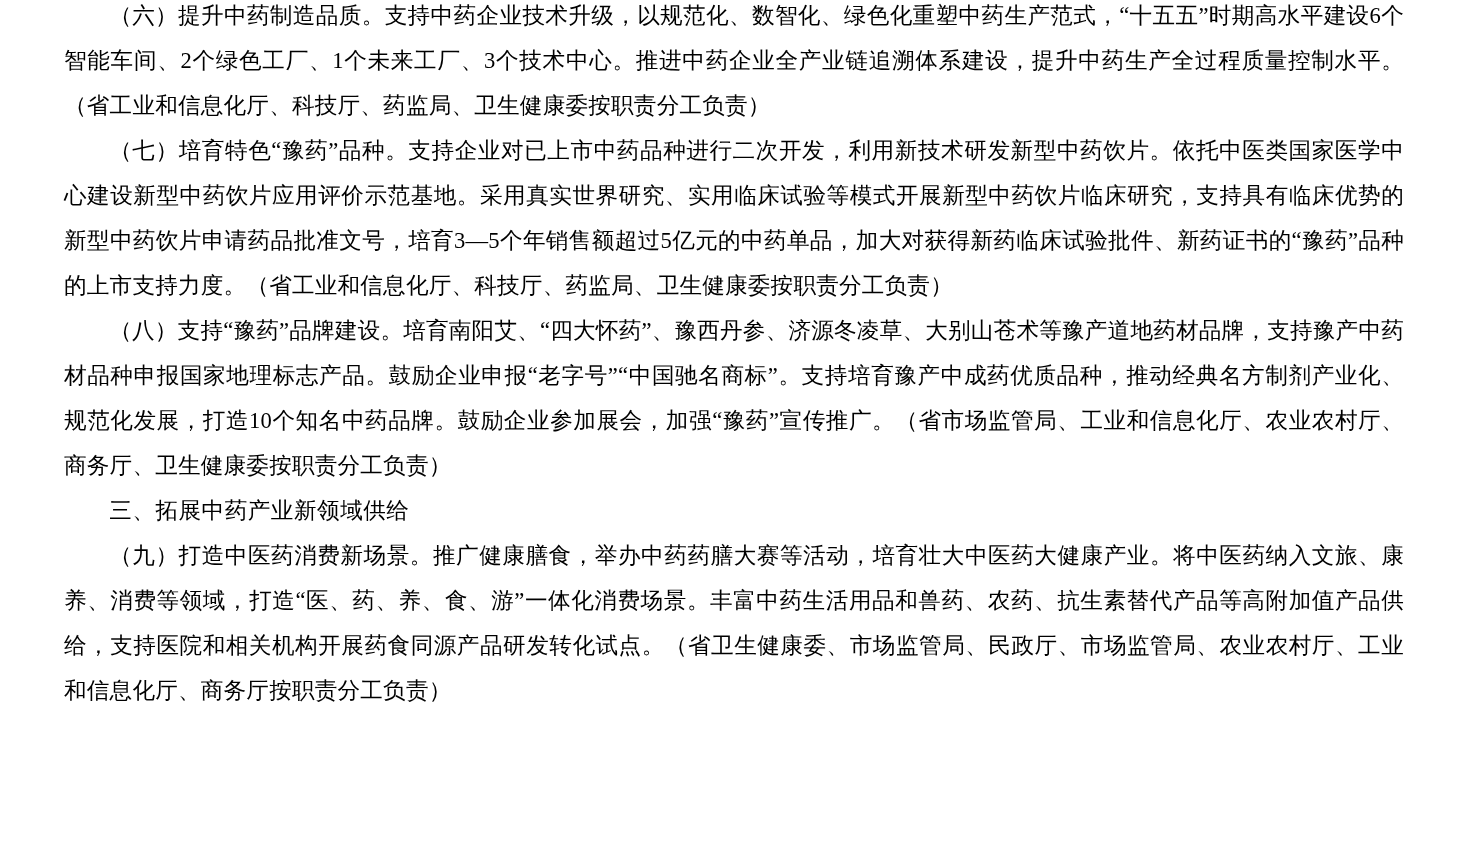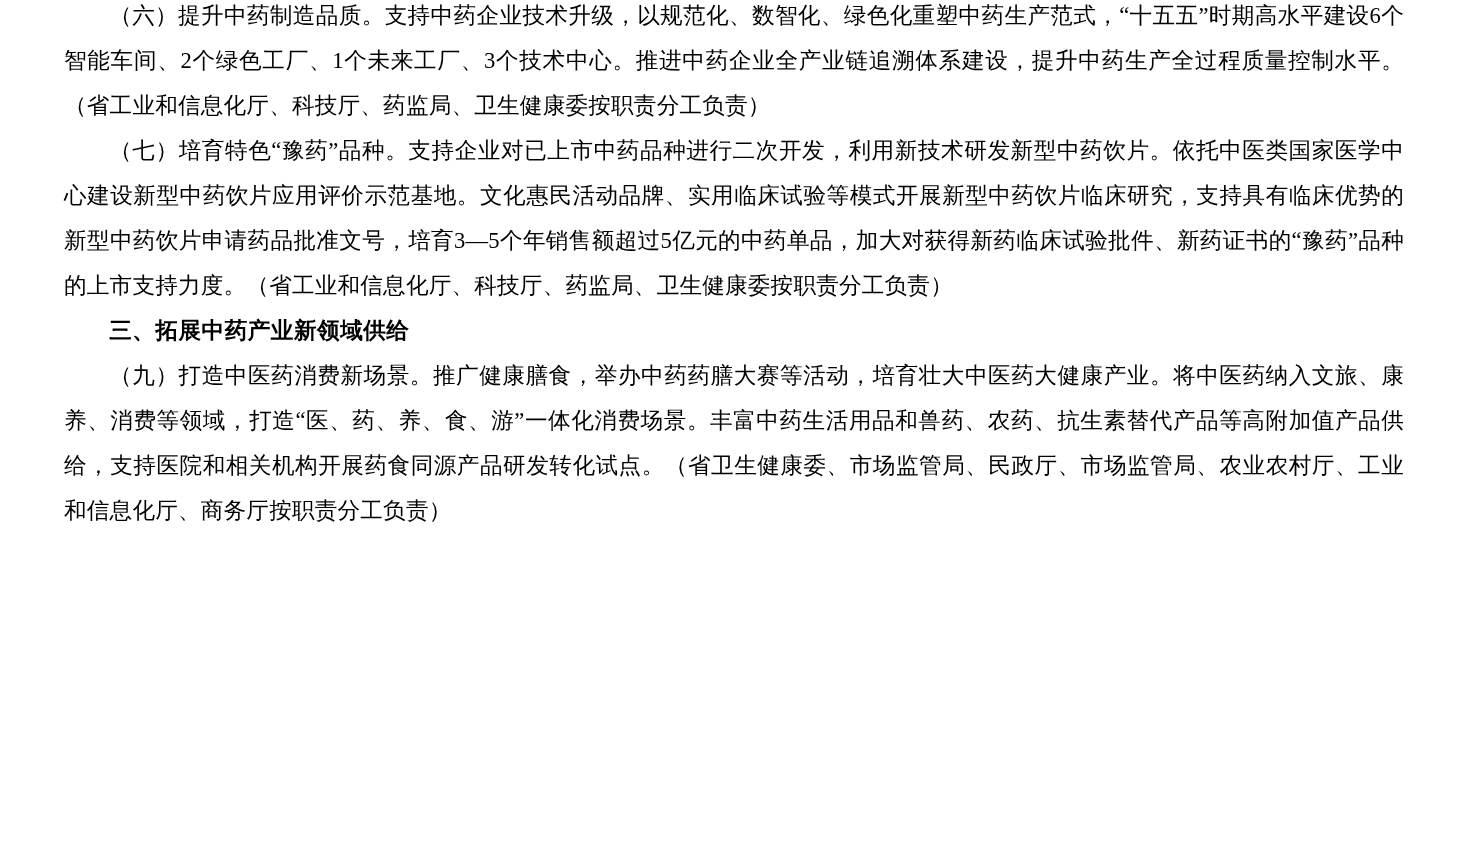--- a/index.html
+++ b/index.html
@@ -26,26 +26,27 @@
     text-justify: inter-character;
     letter-spacing: 0.2px;
   }
   .doc-page p {
     margin: 0;
     padding: 0;
     text-indent: 2em;
     word-break: break-all;
   }
   .doc-page p.heading {
-    font-weight: bold;
+    font-weight: normal;
     font-family: "Liberation Sans", "DejaVu Sans", sans-serif;
     letter-spacing: 0.5px;
   }
 </style>
 </head>
 <body>
 
 <div class="doc-page">
   <p>（六）提升中药制造品质。支持中药企业技术升级，以规范化、数智化、绿色化重塑中药生产范式，“十五五”时期高水平建设6个智能车间、2个绿色工厂、1个未来工厂、3个技术中心。推进中药企业全产业链追溯体系建设，提升中药生产全过程质量控制水平。（省工业和信息化厅、科技厅、药监局、卫生健康委按职责分工负责）</p>
-  <p>（七）培育特色“豫药”品种。支持企业对已上市中药品种进行二次开发，利用新技术研发新型中药饮片。依托中医类国家医学中心建设新型中药饮片应用评价示范基地。文化惠民活动品牌、实用临床试验等模式开展新型中药饮片临床研究，支持具有临床优势的新型中药饮片申请药品批准文号，培育3—5个年销售额超过5亿元的中药单品，加大对获得新药临床试验批件、新药证书的“豫药”品种的上市支持力度。（省工业和信息化厅、科技厅、药监局、卫生健康委按职责分工负责）</p>
+  <p>（七）培育特色“豫药”品种。支持企业对已上市中药品种进行二次开发，利用新技术研发新型中药饮片。依托中医类国家医学中心建设新型中药饮片应用评价示范基地。采用真实世界研究、实用临床试验等模式开展新型中药饮片临床研究，支持具有临床优势的新型中药饮片申请药品批准文号，培育3—5个年销售额超过5亿元的中药单品，加大对获得新药临床试验批件、新药证书的“豫药”品种的上市支持力度。（省工业和信息化厅、科技厅、药监局、卫生健康委按职责分工负责）</p>
+  <p>（八）支持“豫药”品牌建设。培育南阳艾、“四大怀药”、豫西丹参、济源冬凌草、大别山苍术等豫产道地药材品牌，支持豫产中药材品种申报国家地理标志产品。鼓励企业申报“老字号”“中国驰名商标”。支持培育豫产中成药优质品种，推动经典名方制剂产业化、规范化发展，打造10个知名中药品牌。鼓励企业参加展会，加强“豫药”宣传推广。（省市场监管局、工业和信息化厅、农业农村厅、商务厅、卫生健康委按职责分工负责）</p>
   <p class="heading">三、拓展中药产业新领域供给</p>
   <p>（九）打造中医药消费新场景。推广健康膳食，举办中药药膳大赛等活动，培育壮大中医药大健康产业。将中医药纳入文旅、康养、消费等领域，打造“医、药、养、食、游”一体化消费场景。丰富中药生活用品和兽药、农药、抗生素替代产品等高附加值产品供给，支持医院和相关机构开展药食同源产品研发转化试点。（省卫生健康委、市场监管局、民政厅、市场监管局、农业农村厅、工业和信息化厅、商务厅按职责分工负责）</p>
 </div>
 
 </body></html>

